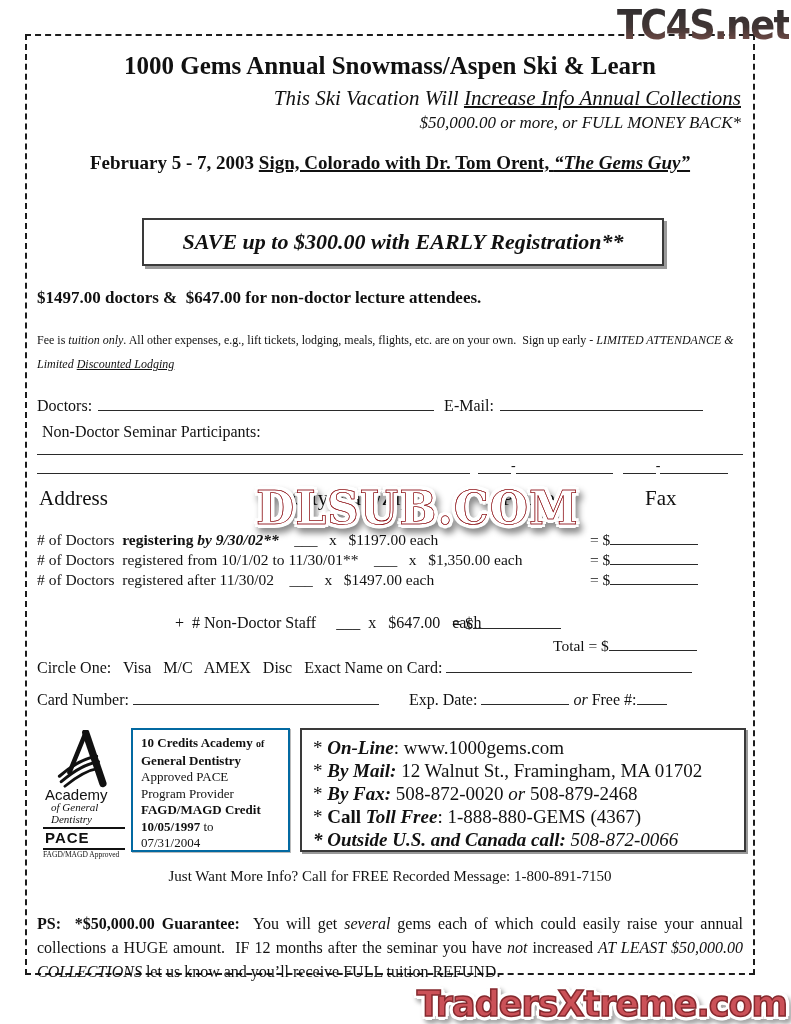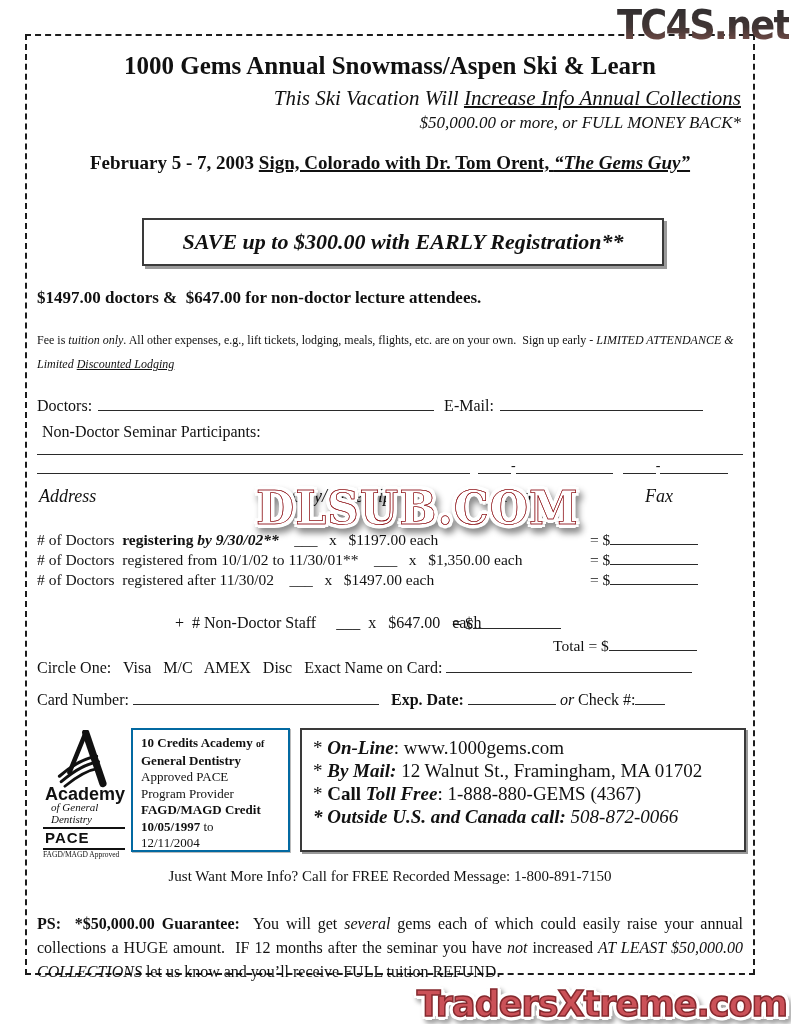--- a/index.html
+++ b/index.html
@@ -23,41 +23,41 @@
            border:2px solid #3a3a3a;box-shadow:3px 3px 0 #9a9a9a;
            display:flex;align-items:center;justify-content:center;
            font-size:22px;font-weight:bold;font-style:italic;}
   .headline{top:252px;font-size:17px;font-weight:bold;}
   .feenote{top:292px;font-size:12px;line-height:24px;}
   .docrow{top:360px;font-size:16px;display:flex;align-items:baseline;}
   .partlabel{top:387px;font-size:16px;padding-left:5px;}
   .line1{top:404px;height:10px;}
   .line1 .blank{width:100%;}
   .line2{top:426px;height:12px;display:flex;align-items:flex-end;font-size:14px;}
-  .labelsrow{top:450px;height:18px;font-size:18px;position:absolute;left:10px;right:10px;font-style:italic;}
+  .labelsrow{top:450px;height:18px;font-size:21px;position:absolute;left:10px;right:10px;}
   .labelsrow span{position:absolute;top:0;}
   .lab-address{left:2px;} .lab-city{left:255px;} .lab-phone{left:465px;} .lab-fax{left:608px;}
 
   .regrows{top:494px;font-size:15.5px;line-height:20px;}
   .regrow{position:relative;height:20px;}
   .eqcol{position:absolute;left:553px;top:0;white-space:nowrap;}
   .eqcol .blank{width:88px;}
   .staffrow{top:578px;font-size:16px;padding-left:138px;position:absolute;left:10px;right:10px;}
   .staffrow .eqcol{left:415px;}
   .totalrow{top:600px;font-size:15.5px;}
   .totalrow .tot{position:absolute;left:516px;white-space:nowrap;}
   .totalrow .blank{width:88px;}
 
   .circlerow{top:622px;font-size:16px;display:flex;align-items:baseline;}
   .cardrow{top:654px;font-size:16px;display:flex;align-items:baseline;}
 
   .boxesrow{top:692px;height:124px;display:flex;align-items:stretch;}
   .logo{width:92px;padding-top:2px;text-align:center;flex:none;}
   .logo svg{display:block;margin:0 auto;}
-  .logo .lg-academy{font-family:"Liberation Sans",sans-serif;font-weight:bold;font-size:18px;text-align:left;padding-left:8px;line-height:13px;}
+  .logo .lg-academy{font-family:"Liberation Sans",sans-serif;font-weight:normal;font-size:15px;text-align:left;padding-left:8px;line-height:13px;}
   .logo .lg-of{font-style:italic;font-size:11px;text-align:left;padding-left:14px;line-height:12px;}
   .logo .rule{border-top:2px solid #111;margin:2px 4px 0 6px;}
   .logo .lg-pace{font-family:"Liberation Sans",sans-serif;font-weight:bold;font-size:15px;text-align:left;padding-left:8px;line-height:17px;letter-spacing:1px;}
   .logo .lg-approved{font-size:7.5px;text-align:left;padding-left:6px;line-height:10px;}
   .creditsbox{width:159px;flex:none;margin-left:2px;border:2px solid #0369a1;box-shadow:1px 1px 0 #bbb;
               box-sizing:border-box;padding:5px 8px;font-size:13px;line-height:16.5px;}
   .contactbox{width:446px;flex:none;margin-left:10px;border:2px solid #3a3a3a;box-shadow:2px 2px 0 #999;
               box-sizing:border-box;padding:6px 11px;font-size:19px;line-height:23px;}
   .infoline{top:832px;text-align:center;font-size:15px;}
   .ps{top:860px;font-size:16px;line-height:24px;text-align:justify;margin-top:16px;}
@@ -172,24 +172,24 @@
 
     <div class="blk circlerow">
       <span class="pre">Circle One:   Visa   M/C   AMEX   Disc   </span>
       <span class="pre">Exact Name on Card: </span>
       <span class="blank" style="width:246px;"></span>
     </div>
 
     <div class="blk cardrow">
       <span class="pre">Card Number: </span>
       <span class="blank" style="width:246px;"></span>
-      <span class="pre" style="margin-left:12px;font-weight:bold;">Exp. Date: </span>
+      <span class="pre" style="margin-left:30px;">Exp. Date: </span>
       <span class="blank" style="width:88px;"></span>
       <span class="i pre"> or </span>
-      <span class="pre">Check #:</span>
+      <span class="pre">Free #:</span>
       <span class="blank" style="width:30px;"></span>
     </div>
 
     <div class="blk boxesrow">
 
       <div class="logo">
         <svg width="58" height="58" viewBox="0 0 64 62">
           <path d="M35 2 L17 46" stroke="#111" stroke-width="5" fill="none" stroke-linecap="round"></path>
           <path d="M35 2 L54 58" stroke="#111" stroke-width="8" fill="none" stroke-linecap="round"></path>
           <path d="M6 50 C 20 38, 34 30, 47 28" stroke="#111" stroke-width="3.4" fill="none" stroke-linecap="round"></path>
@@ -204,26 +204,27 @@
         <div class="lg-approved">FAGD/MAGD Approved</div>
       </div>
 
       <div class="creditsbox">
         <span class="b">10 Credits Academy </span><span class="b" style="font-size:10px;">of</span><br>
         <span class="b">General Dentistry</span><br>
         <span>Approved PACE</span><br>
         <span>Program Provider</span><br>
         <span class="b">FAGD/MAGD Credit</span><br>
         <span class="b">10/05/1997</span><span class="pre"> to</span><br>
-        <span>12/11/2004</span>
+        <span>07/31/2004</span>
       </div>
 
       <div class="contactbox">
         <div><span class="pre">* </span><span class="bi">On-Line</span><span class="pre">: www.1000gems.com</span></div>
         <div><span class="pre">* </span><span class="bi">By Mail:</span><span class="pre"> 12 Walnut St., Framingham, MA 01702</span></div>
+        <div><span class="pre">* </span><span class="bi">By Fax:</span><span class="pre"> 508-872-0020 </span><span class="i">or</span><span class="pre"> 508-879-2468</span></div>
         <div><span class="pre">* </span><span class="b">Call </span><span class="bi">Toll Free</span><span class="pre">: 1-888-880-GEMS (4367)</span></div>
         <div><span class="bi pre">* </span><span class="bi">Outside U.S. and Canada call:</span><span class="i pre"> 508-872-0066</span></div>
       </div>
     </div>
 
     <div class="blk infoline">Just Want More Info? Call for FREE Recorded Message: 1-800-891-7150</div>
 
     <div class="blk ps"><span class="b pre">PS:  *$50,000.00 Guarantee:</span><span class="pre">  You will get </span><span class="i">several</span><span class="pre"> gems each of which could easily raise your annual collections a HUGE amount.  IF 12 months after the seminar you have </span><span class="i">not</span><span class="pre"> increased </span><span class="i">AT LEAST $50,000.00 COLLECTIONS</span><span class="pre"> let us know and you’ll receive FULL tuition REFUND.</span></div>
 
   </div>

